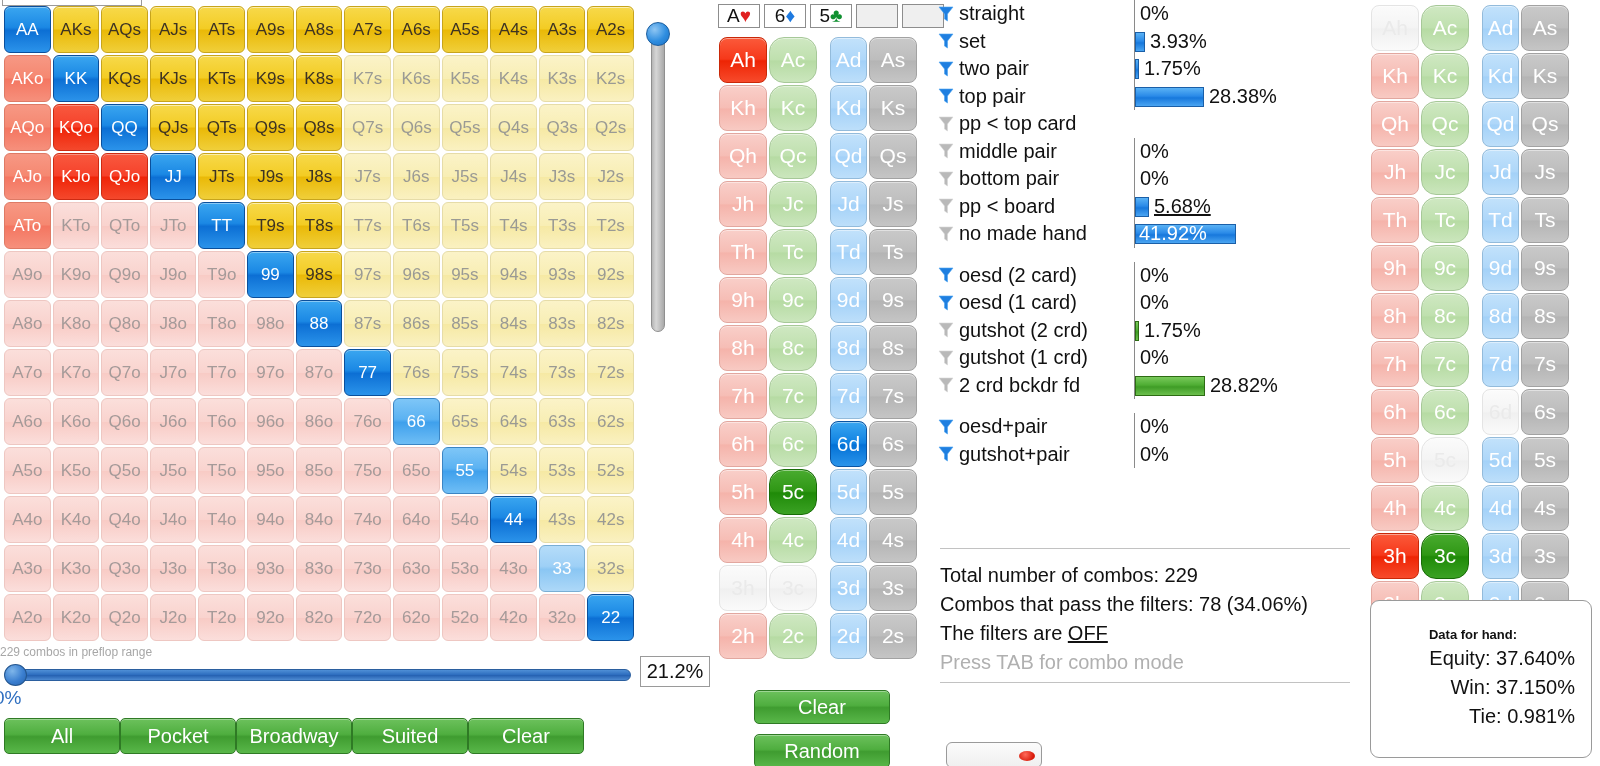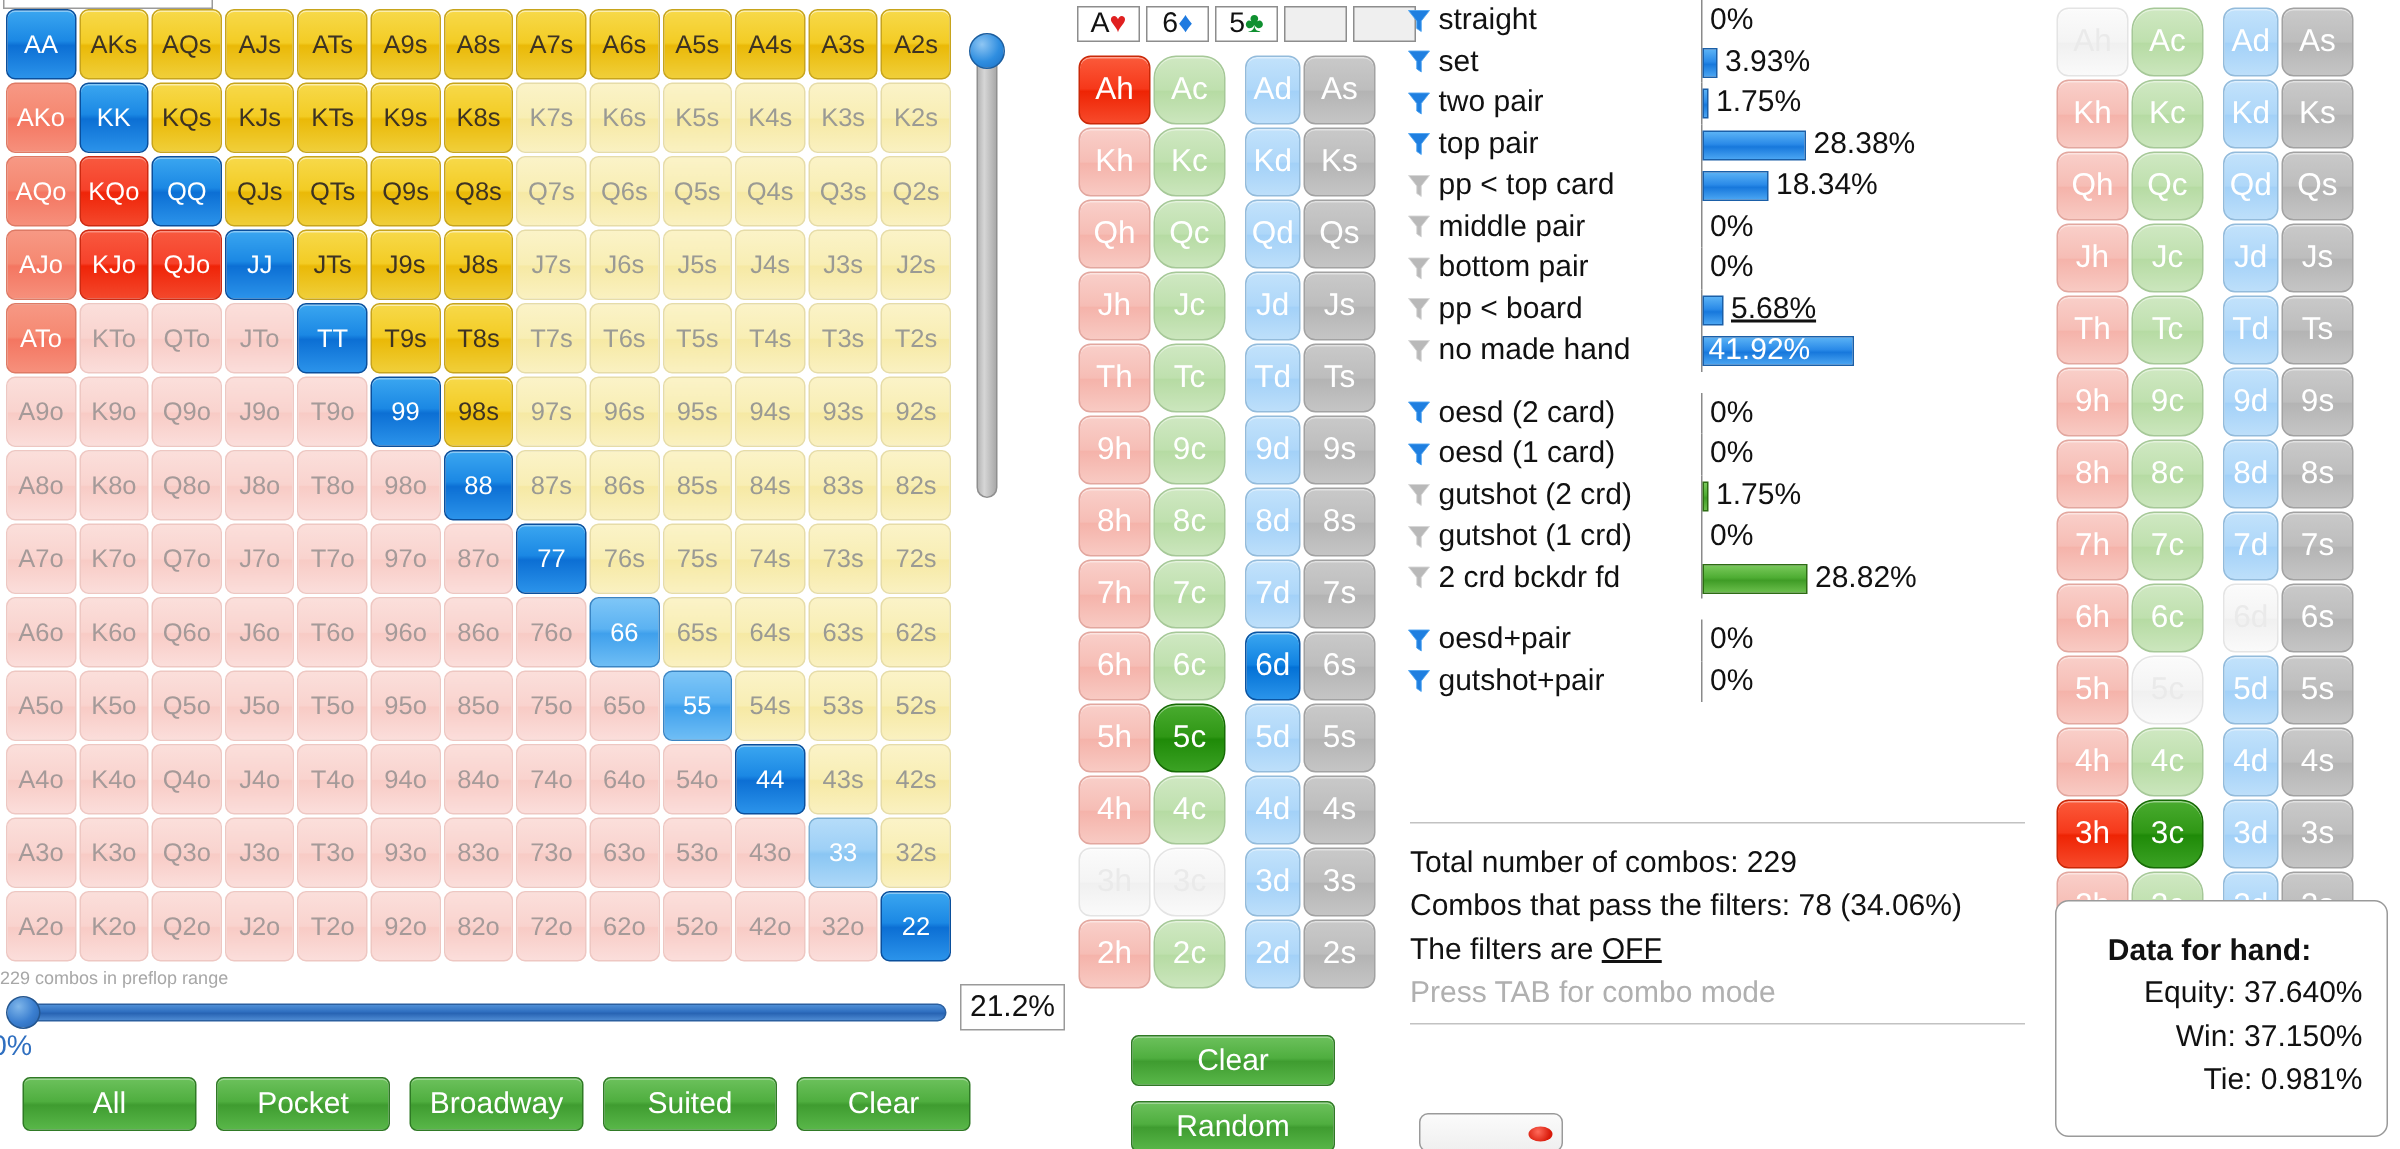--- a/index.html
+++ b/index.html
@@ -113,22 +113,22 @@
     border: 1px solid #9a9a9a; background: #fff;
     display: flex; align-items: center; justify-content: center;
     font-size: 20px; color: #111;
   }
   #pct-zero {
     position: absolute; left: -6px; top: 687px;
     font-size: 19px; color: #2f6fc0;
   }
 
   #range-buttons {
-    position: absolute; left: 15px; top: 718px;
-    display: flex; gap: 13px;
+    position: absolute; left: 4px; top: 718px;
+    display: flex; 
   }
   .gbtn {
     width: 116px; height: 36px;
     border-radius: 5px;
     background: linear-gradient(180deg,#6cc15c 0%, #4fae3f 45%, #3f9c30 52%, #59b749 100%);
     border: 1px solid #2f7a25;
     color: #fff; font-size: 20px;
     display: flex; align-items: center; justify-content: center;
     cursor: pointer;
     box-shadow: inset 0 1px 0 rgba(255,255,255,.35);
@@ -240,21 +240,21 @@
   #right-panel { position: absolute; left: 1362px; top: 0; width: 238px; height: 766px; }
 
   #databox {
     position: absolute; left: 8px; top: 600px;
     width: 222px; height: 158px;
     border: 1px solid #9a9a9a; border-radius: 9px;
     background: #fff;
     display: flex; flex-direction: column; align-items: flex-end;
     justify-content: center; padding-right: 16px;
   }
-  #databox .dtitle { font-size: 20px; font-weight: bold; color: #111; align-self: center; margin-bottom: 2px; }
+  #databox .dtitle { font-size: 13px; font-weight: bold; color: #111; align-self: center; margin-bottom: 2px; }
   #databox .dline { font-size: 20px; color: #111; line-height: 29px; }
 </style>
 </head>
 <body>
 
 <div id="app">
 
   <div id="left-panel">
 
     <div id="top-textbox"></div>
@@ -1013,25 +1013,20 @@
           <span class="bline"></span>
           <span class="bar" style="width: 69px;"></span>
           <span class="bval" style="left: 75px;">28.38%</span>
         </span>
       </div>
       <div class="frow">
         <span class="funnel"><svg width="20" height="20" viewBox="0 0 20 20">
             <polygon points="3,3 17,3 11.5,10 11.5,17 8.5,15 8.5,10" fill="#b9b9b9" stroke="#d6d6d6" stroke-width="0.6"></polygon>
           </svg></span>
         <span class="flabel">pp &lt; top card</span>
-        <span class="bararea">
-          <span class="bline"></span>
-          <span class="bar" style="width: 44px;"></span>
-          <span class="bval" style="left: 50px;">18.34%</span>
-        </span>
       </div>
       <div class="frow">
         <span class="funnel"><svg width="20" height="20" viewBox="0 0 20 20">
             <polygon points="3,3 17,3 11.5,10 11.5,17 8.5,15 8.5,10" fill="#b9b9b9" stroke="#d6d6d6" stroke-width="0.6"></polygon>
           </svg></span>
         <span class="flabel">middle pair</span>
         <span class="bararea">
           <span class="bline"></span>
           <span class="bval" style="left: 6px;">0%</span>
         </span>

